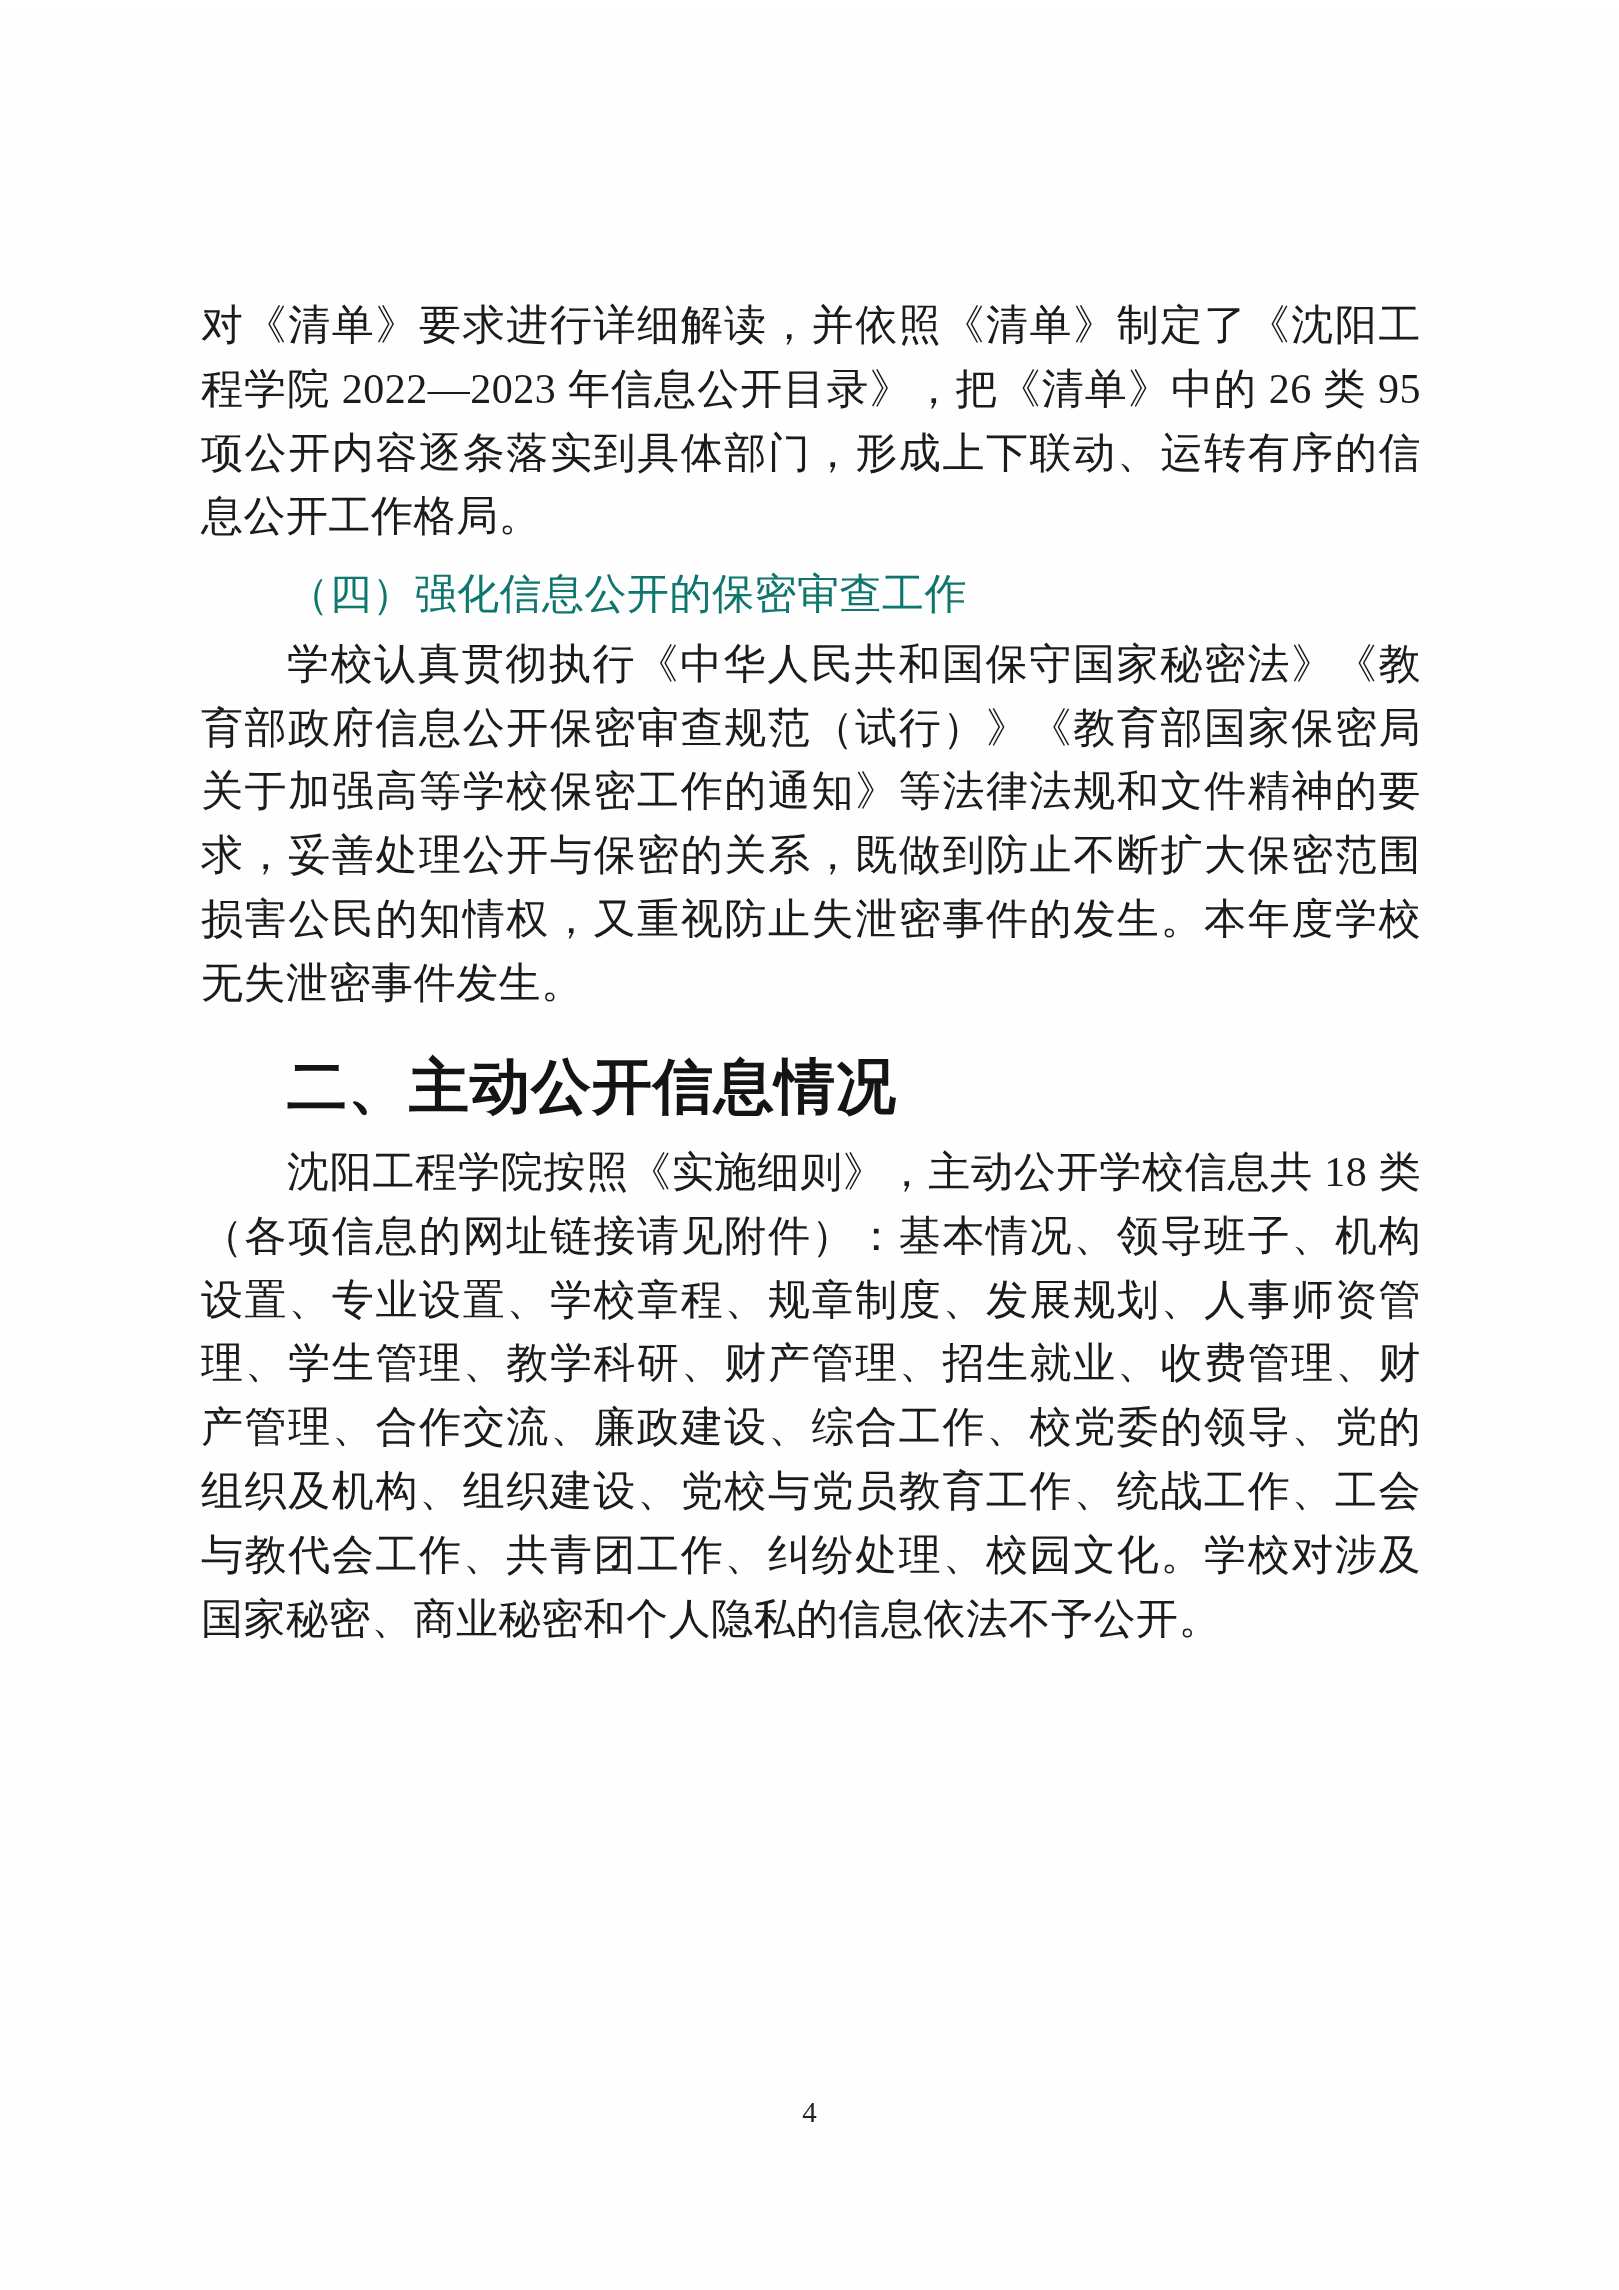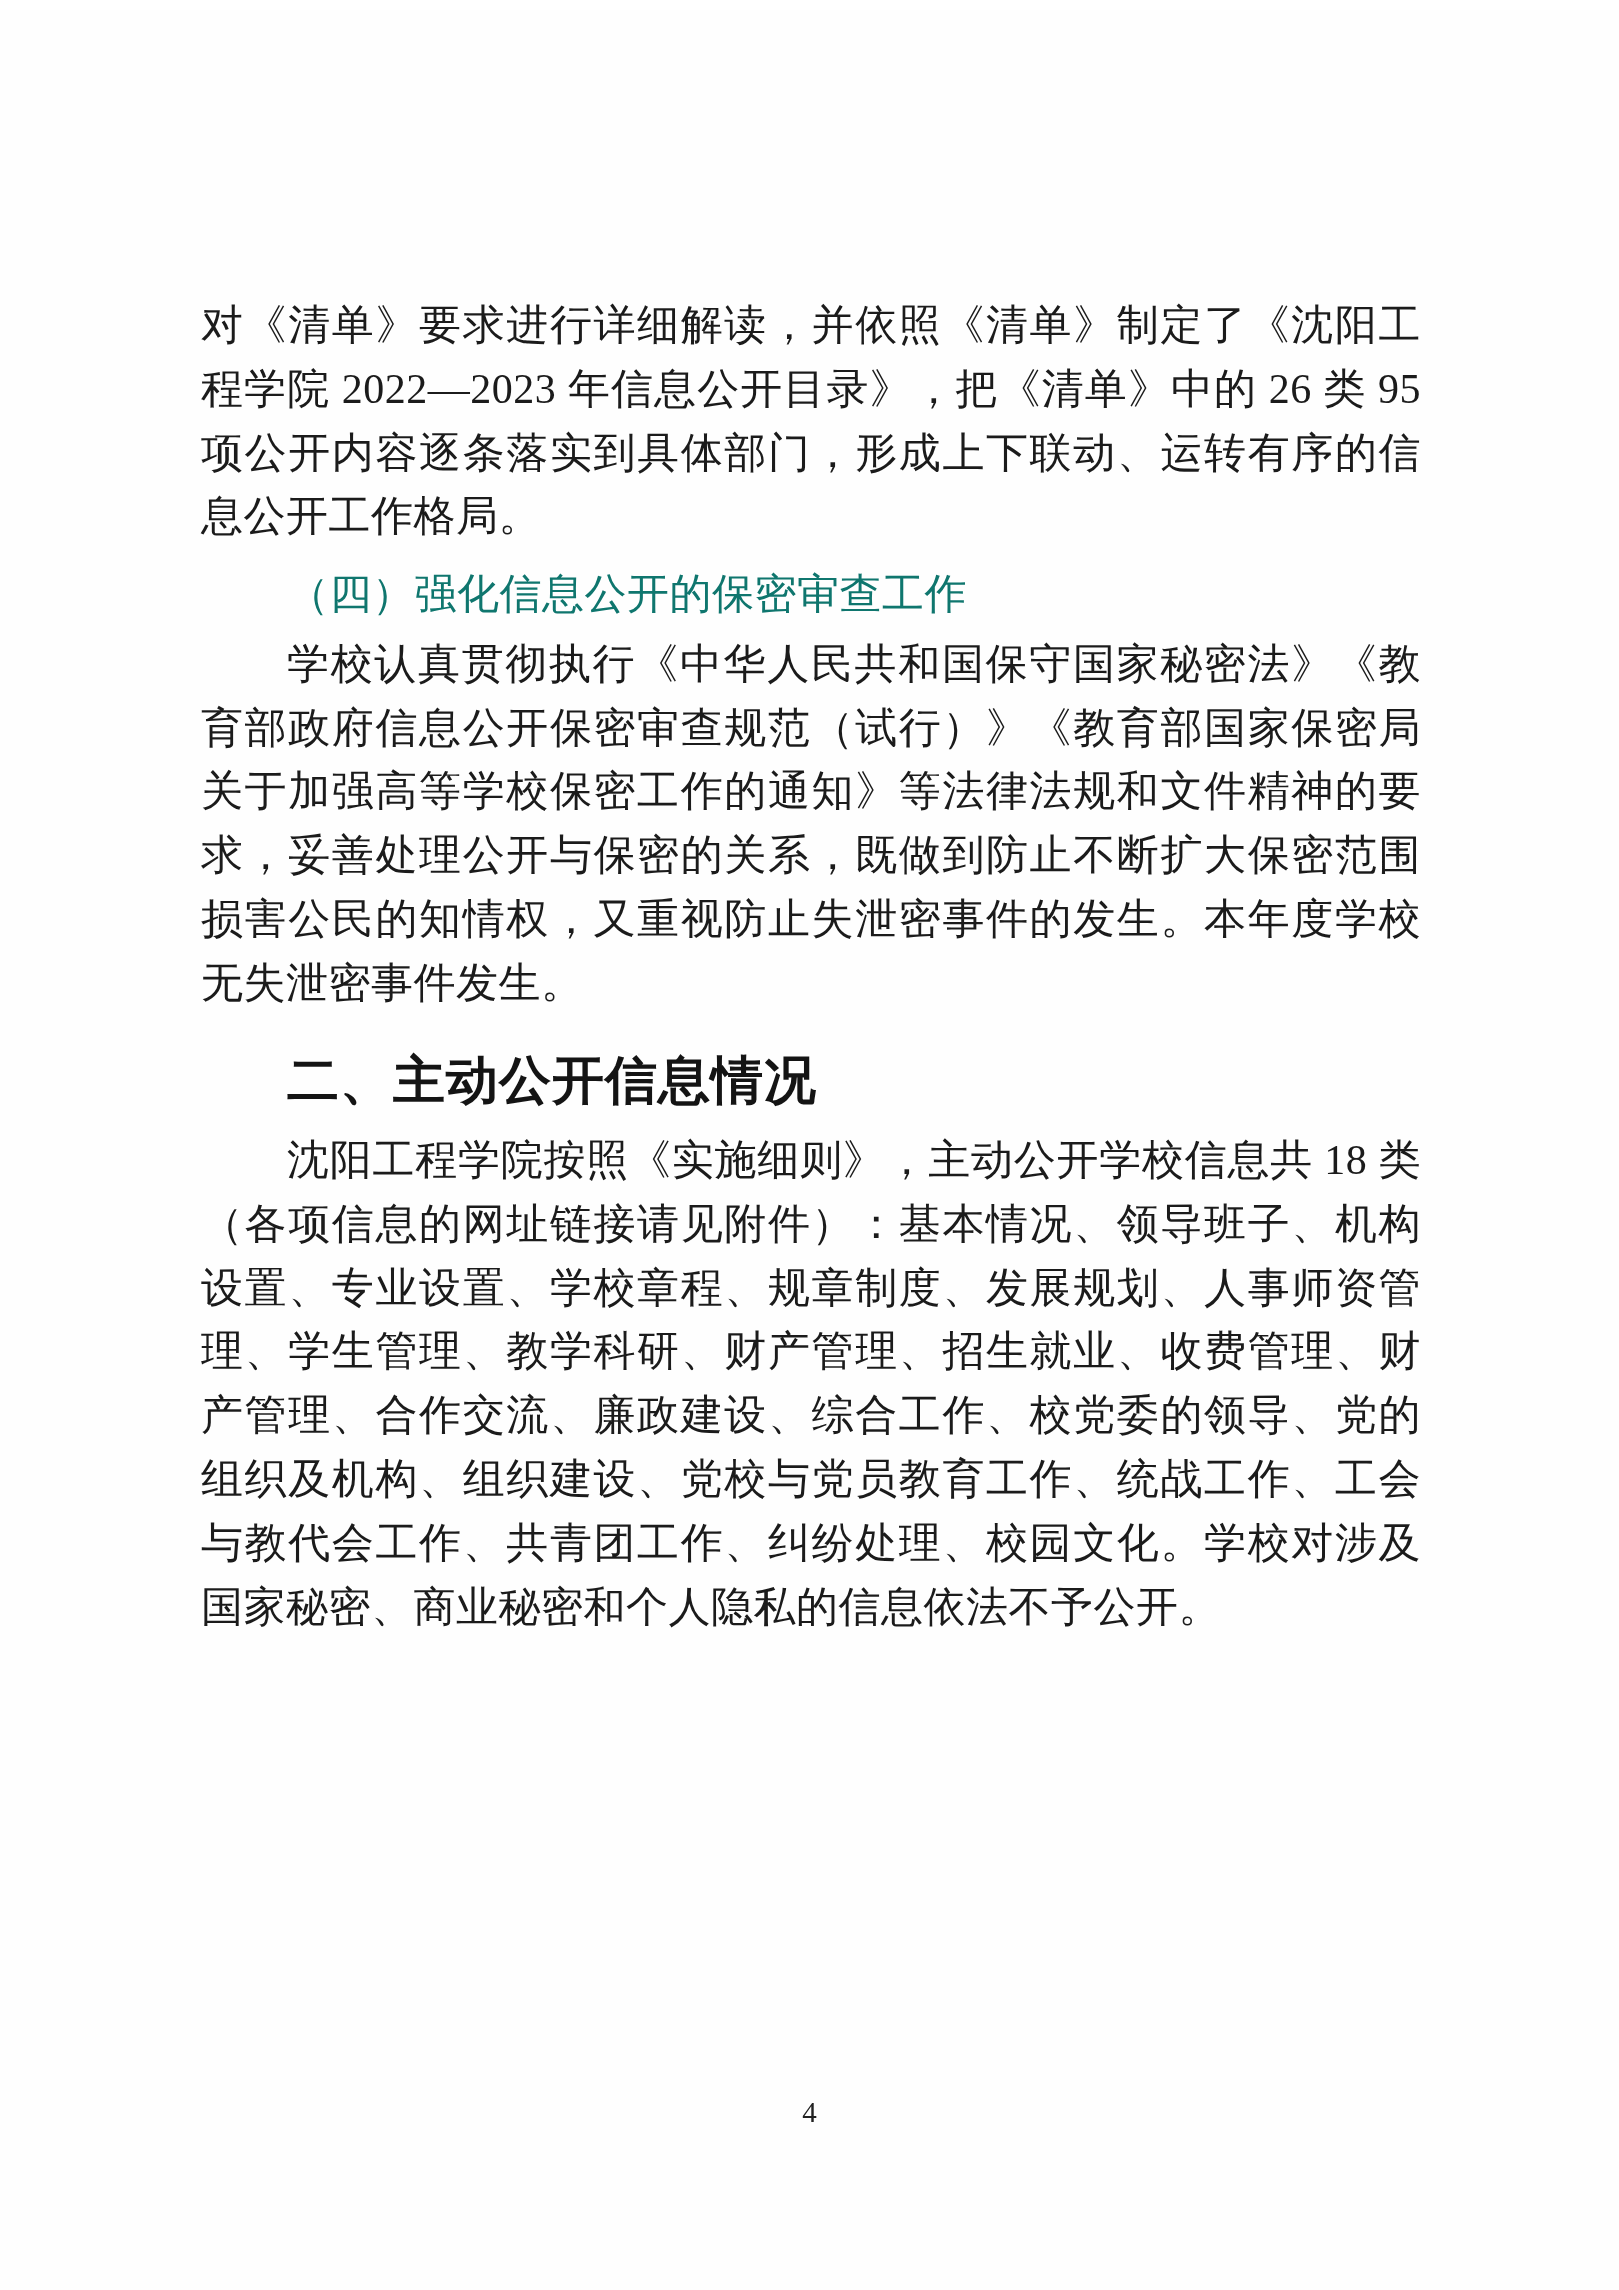--- a/index.html
+++ b/index.html
@@ -44,21 +44,21 @@
   p.heading-sub {
     margin: 13.7px 0 5.9px 0;
     font-size: 42px;
     line-height: 1.52;
     text-indent: 86px;
     letter-spacing: 0.5px;
     color: #0f766e;
   }
   p.heading-main {
     margin: 25.5px 0 9.8px 0;
-    font-size: 52px;
+    font-size: 60px;
     line-height: 1.5;
     text-indent: 86px;
     font-weight: bold;
     letter-spacing: 1px;
     color: #141414;
     font-family: "DejaVu Sans", "Liberation Sans", sans-serif;
   }
   .bold-inline {
     font-weight: normal;
   }

